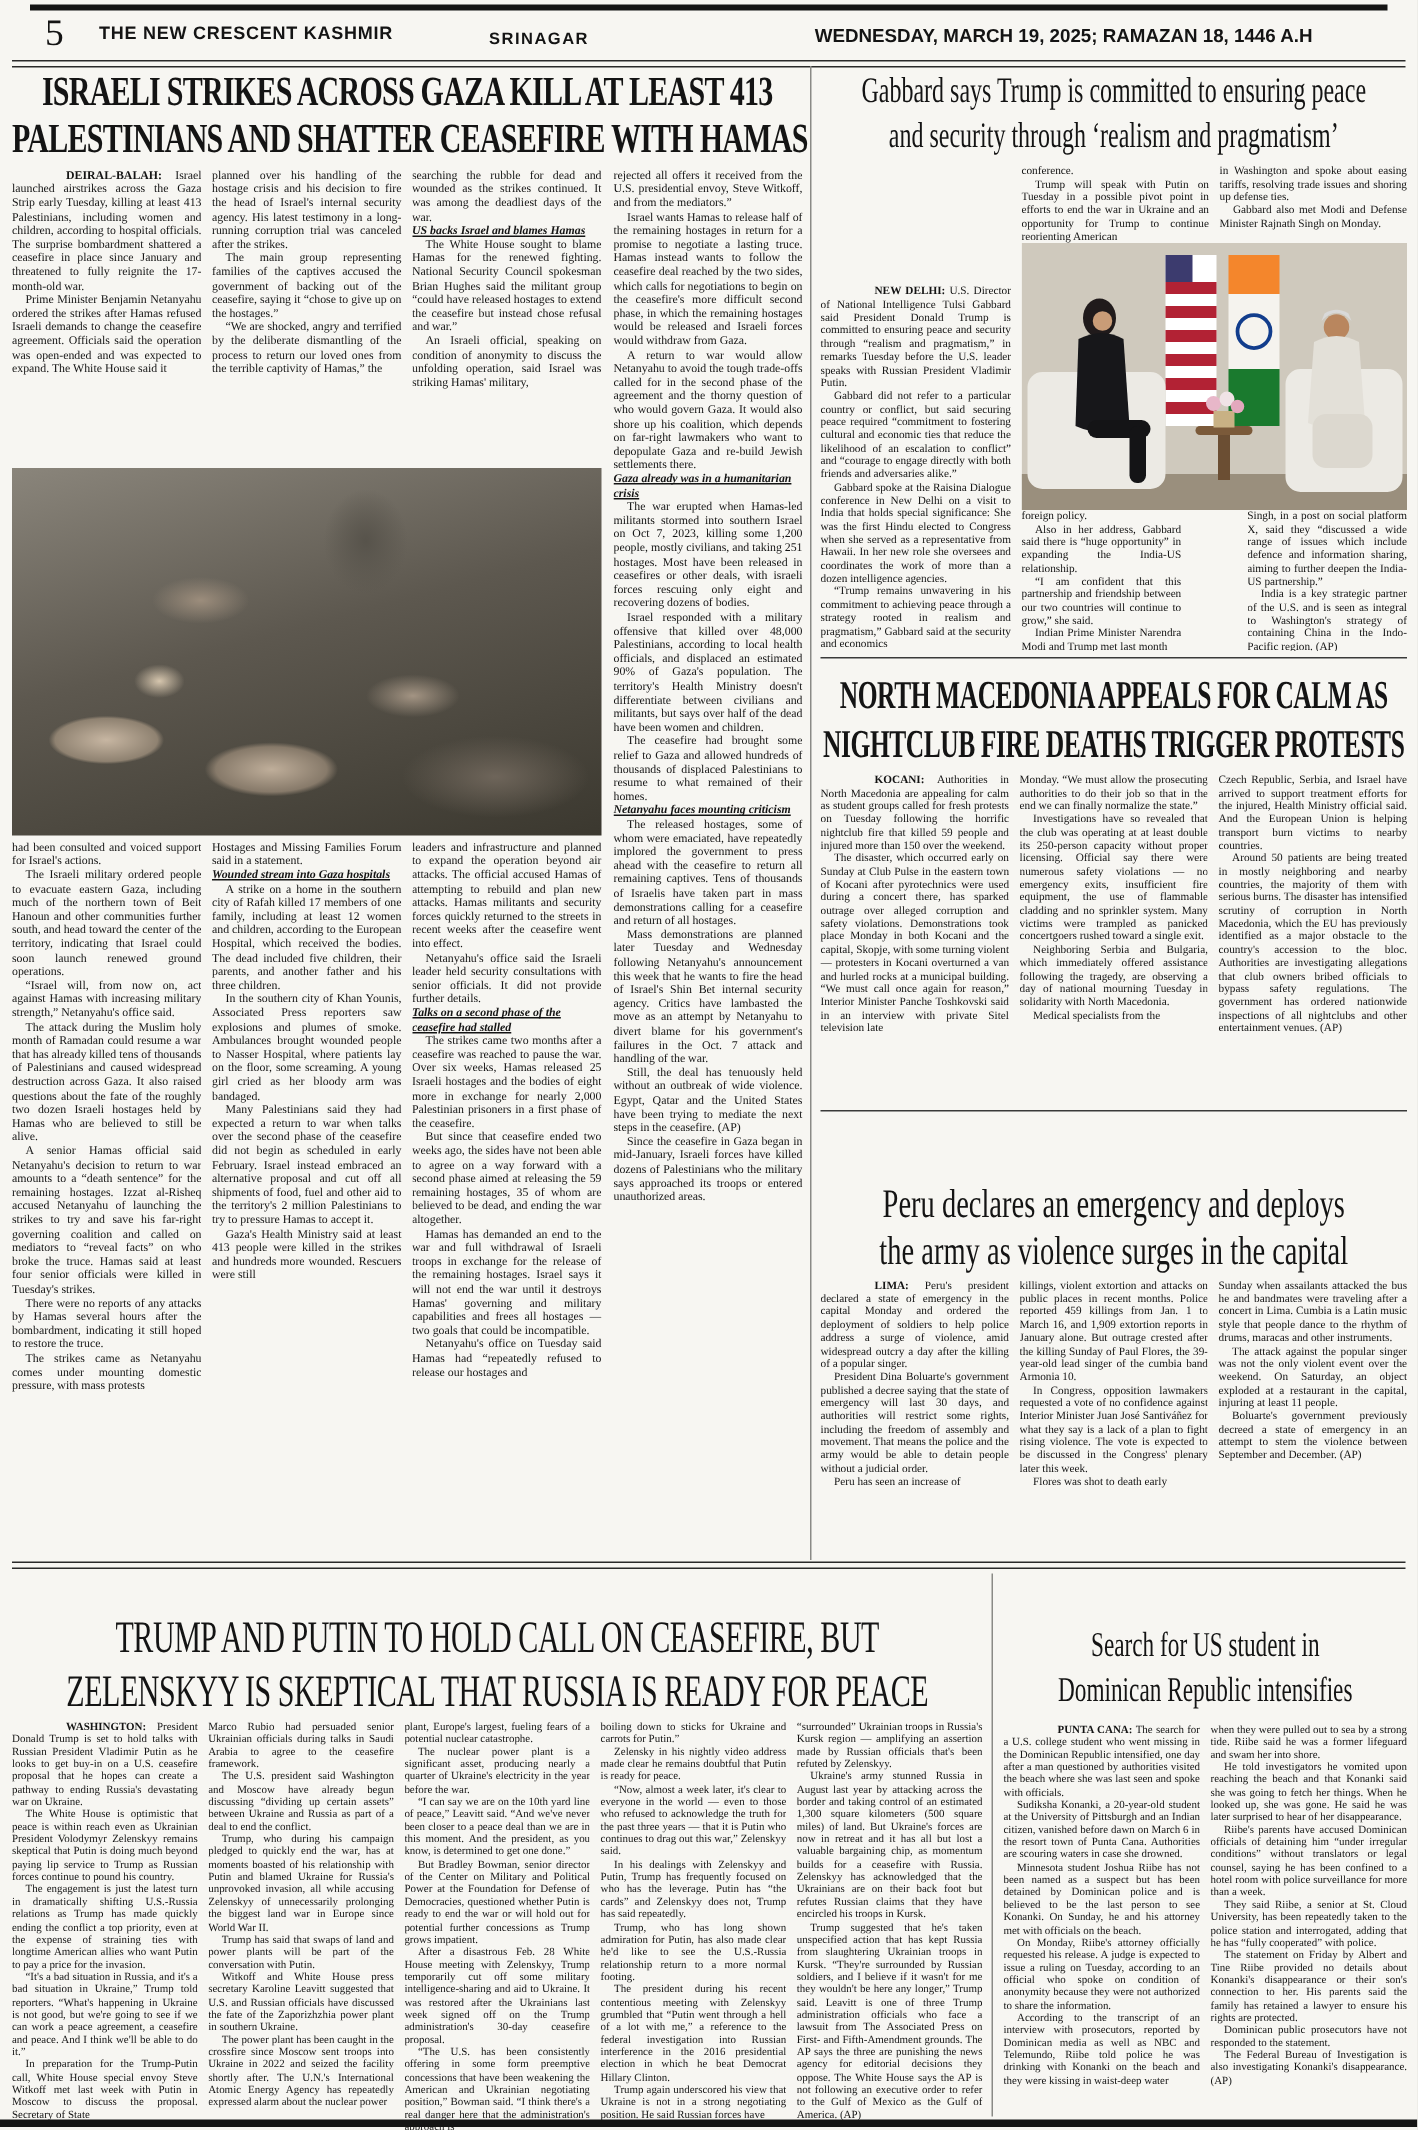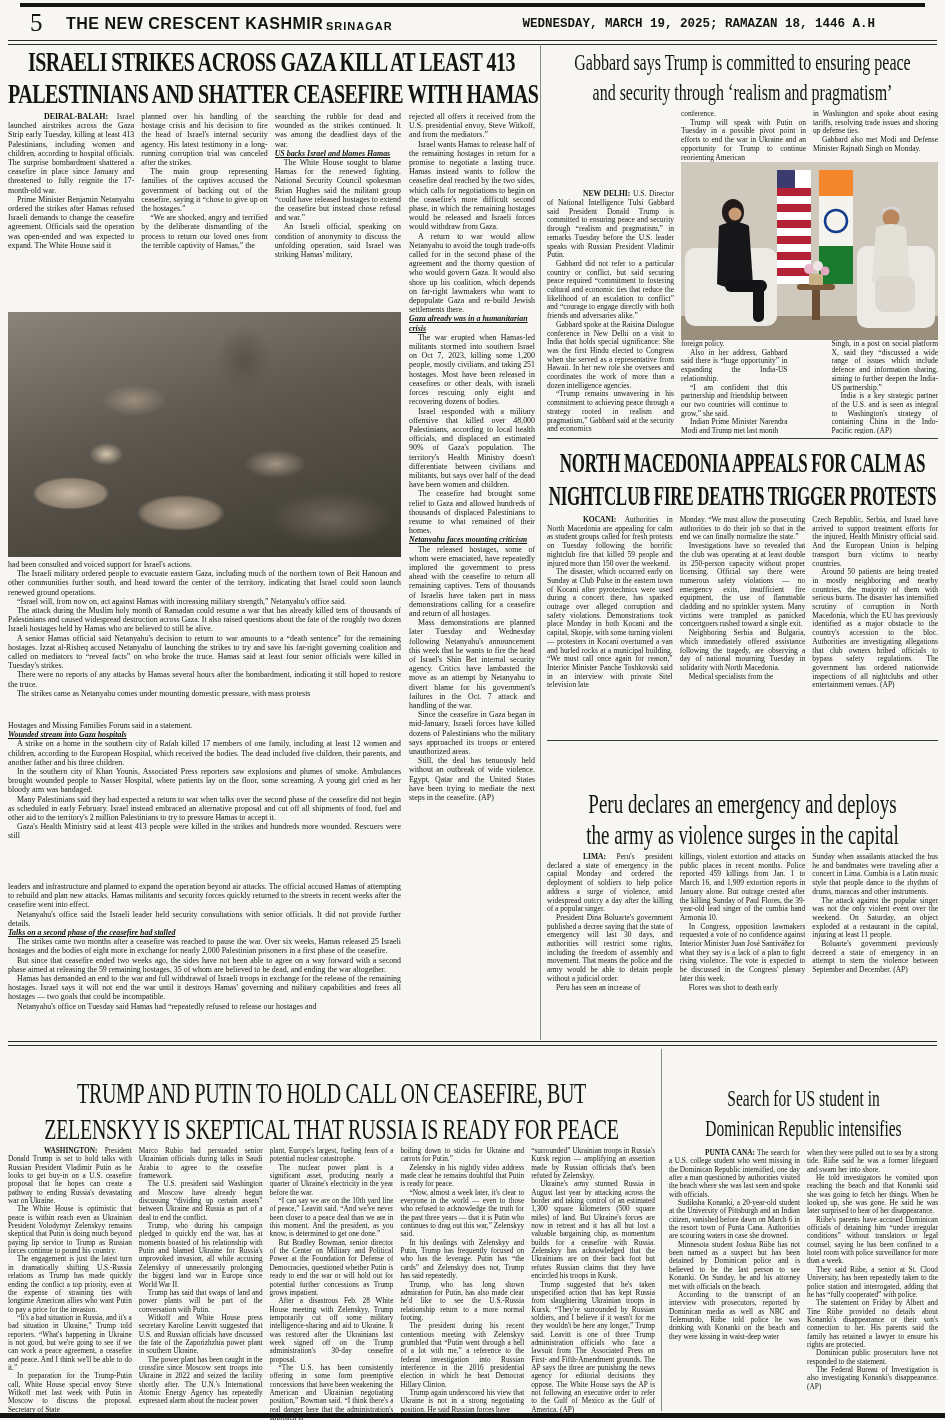--- a/index.html
+++ b/index.html
@@ -3,24 +3,24 @@
 <meta charset="utf-8">
 <style>
   html,body{margin:0;padding:0;background:#e8e6e0;}
   .page{position:relative;width:945px;height:1420px;margin:0 auto;background:#f7f6f2;color:#141414;
         font-family:"Liberation Serif",serif;overflow:hidden;}
   .abs{position:absolute;}
   .bar{background:#151515;}
   
   .pnum{position:absolute;left:30px;top:9px;font-size:25px;font-weight:400;}
   .mast{position:absolute;left:66px;top:15px;font-family:"Liberation Sans",sans-serif;font-weight:700;
-        font-size:16px;letter-spacing:.5px;}
+        font-size:12px;letter-spacing:.5px;}
   .mcity{position:absolute;left:326px;top:20px;font-family:"Liberation Sans",sans-serif;font-weight:600;
         font-size:11px;letter-spacing:1px;}
-  .mdate{position:absolute;right:70px;top:17px;font-family:Liberation Mono, monospace;font-weight:700;
+  .mdate{position:absolute;right:70px;top:17px;font-family:Liberation Sans, sans-serif;font-weight:700;
         font-size:12.5px;}
   .hrule{border-top:1px solid #3a3a3a;height:0;}
   .hrule-double{height:3px;border-top:1.5px solid #2a2a2a;border-bottom:1px solid #2a2a2a;}
   .vrule{background:#8a8a86;}
   
   .hl-box{display:flex;flex-direction:column;justify-content:center;align-items:center;overflow:visible;}
   .hl{transform-origin:center center;text-align:center;width:100%;}
   .hl div{white-space:nowrap;}
   .hl-gaza{font-size:20px;line-height:23px;font-weight:700;letter-spacing:-.5px;transform:scaleY(1.38);}
   .hl-gab{font-size:16px;line-height:20px;font-weight:400;transform:scaleY(1.5);}
@@ -85,21 +85,21 @@
               <p class="para">“We are shocked, angry and terrified by the deliberate dismantling of the process to return our loved ones from the terrible captivity of Hamas,” the</p>
             </div>
             <div class="col">
               <p class="para ni">searching the rubble for dead and wounded as the strikes continued. It was among the deadliest days of the war.</p>
               <p class="sub">US backs Israel and blames Hamas</p>
               <p class="para">The White House sought to blame Hamas for the renewed fighting. National Security Council spokesman Brian Hughes said the militant group “could have released hostages to extend the ceasefire but instead chose refusal and war.”</p>
               <p class="para">An Israeli official, speaking on condition of anonymity to discuss the unfolding operation, said Israel was striking Hamas' military,</p>
             </div>
           </div>
         <div class="photo-gaza"></div>
-        <div class="cols" style="height:476px;flex-direction:column;">
+        <div class="cols" style="height:476px;">
             <div class="col">
               <p class="para ni">had been consulted and voiced support for Israel's actions.</p>
               <p class="para">The Israeli military ordered people to evacuate eastern Gaza, including much of the northern town of Beit Hanoun and other communities further south, and head toward the center of the territory, indicating that Israel could soon launch renewed ground operations.</p>
               <p class="para">“Israel will, from now on, act against Hamas with increasing military strength,” Netanyahu's office said.</p>
               <p class="para">The attack during the Muslim holy month of Ramadan could resume a war that has already killed tens of thousands of Palestinians and caused widespread destruction across Gaza. It also raised questions about the fate of the roughly two dozen Israeli hostages held by Hamas who are believed to still be alive.</p>
               <p class="para">A senior Hamas official said Netanyahu's decision to return to war amounts to a “death sentence” for the remaining hostages. Izzat al-Risheq accused Netanyahu of launching the strikes to try and save his far-right governing coalition and called on mediators to “reveal facts” on who broke the truce. Hamas said at least four senior officials were killed in Tuesday's strikes.</p>
               <p class="para">There were no reports of any attacks by Hamas several hours after the bombardment, indicating it still hoped to restore the truce.</p>
               <p class="para">The strikes came as Netanyahu comes under mounting domestic pressure, with mass protests</p>
             </div>
             <div class="col">
@@ -126,22 +126,22 @@
             <p class="para ni">rejected all offers it received from the U.S. presidential envoy, Steve Witkoff, and from the mediators.”</p>
             <p class="para">Israel wants Hamas to release half of the remaining hostages in return for a promise to negotiate a lasting truce. Hamas instead wants to follow the ceasefire deal reached by the two sides, which calls for negotiations to begin on the ceasefire's more difficult second phase, in which the remaining hostages would be released and Israeli forces would withdraw from Gaza.</p>
             <p class="para">A return to war would allow Netanyahu to avoid the tough trade-offs called for in the second phase of the agreement and the thorny question of who would govern Gaza. It would also shore up his coalition, which depends on far-right lawmakers who want to depopulate Gaza and re-build Jewish settlements there.</p>
             <p class="sub">Gaza already was in a humanitarian crisis</p>
             <p class="para">The war erupted when Hamas-led militants stormed into southern Israel on Oct 7, 2023, killing some 1,200 people, mostly civilians, and taking 251 hostages. Most have been released in ceasefires or other deals, with israeli forces rescuing only eight and recovering dozens of bodies.</p>
             <p class="para">Israel responded with a military offensive that killed over 48,000 Palestinians, according to local health officials, and displaced an estimated 90% of Gaza's population. The territory's Health Ministry doesn't differentiate between civilians and militants, but says over half of the dead have been women and children.</p>
             <p class="para">The ceasefire had brought some relief to Gaza and allowed hundreds of thousands of displaced Palestinians to resume to what remained of their homes.</p>
             <p class="sub">Netanyahu faces mounting criticism</p>
             <p class="para">The released hostages, some of whom were emaciated, have repeatedly implored the government to press ahead with the ceasefire to return all remaining captives. Tens of thousands of Israelis have taken part in mass demonstrations calling for a ceasefire and return of all hostages.</p>
             <p class="para">Mass demonstrations are planned later Tuesday and Wednesday following Netanyahu's announcement this week that he wants to fire the head of Israel's Shin Bet internal security agency. Critics have lambasted the move as an attempt by Netanyahu to divert blame for his government's failures in the Oct. 7 attack and handling of the war.</p>
+            <p class="para">Still, the deal has tenuously held without an outbreak of wide violence. Egypt, Qatar and the United States have been trying to mediate the next steps in the ceasefire. (AP)</p>
             <p class="para">Since the ceasefire in Gaza began in mid-January, Israeli forces have killed dozens of Palestinians who the military says approached its troops or entered unauthorized areas.</p>
-            <p class="para">Still, the deal has tenuously held without an outbreak of wide violence. Egypt, Qatar and the United States have been trying to mediate the next steps in the ceasefire. (AP)</p>
           </div>
         </div>
     </div>
   </section>
 
   <div class="abs vrule" style="left:540px;top:44px;width:1px;height:996px;"></div>
 
   <section class="abs fz-b" style="left:547px;top:44px;width:391px;">
     <div class="hl-box" style="height:66px;">
       <div class="hl hl-gab">
@@ -342,20 +342,21 @@
       <div class="hl hl-stud">
           <div>Search for US student in</div>
           <div>Dominican Republic intensifies</div>
         </div>
     </div>
     <div class="cols" style="height:282px;">
         <div class="col">
           <p class="para ni"><b>PUNTA CANA: </b>The search for a U.S. college student who went missing in the Dominican Republic intensified, one day after a man questioned by authorities visited the beach where she was last seen and spoke with officials.</p>
           <p class="para">Sudiksha Konanki, a 20-year-old student at the University of Pittsburgh and an Indian citizen, vanished before dawn on March 6 in the resort town of Punta Cana. Authorities are scouring waters in case she drowned.</p>
           <p class="para">Minnesota student Joshua Riibe has not been named as a suspect but has been detained by Dominican police and is believed to be the last person to see Konanki. On Sunday, he and his attorney met with officials on the beach.</p>
+          <p class="para">On Monday, Riibe's attorney officially requested his release. A judge is expected to issue a ruling on Tuesday, according to an official who spoke on condition of anonymity because they were not authorized to share the information.</p>
           <p class="para">According to the transcript of an interview with prosecutors, reported by Dominican media as well as NBC and Telemundo, Riibe told police he was drinking with Konanki on the beach and they were kissing in waist-deep water</p>
         </div>
         <div class="col">
           <p class="para ni">when they were pulled out to sea by a strong tide. Riibe said he was a former lifeguard and swam her into shore.</p>
           <p class="para">He told investigators he vomited upon reaching the beach and that Konanki said she was going to fetch her things. When he looked up, she was gone. He said he was later surprised to hear of her disappearance.</p>
           <p class="para">Riibe's parents have accused Dominican officials of detaining him “under irregular conditions” without translators or legal counsel, saying he has been confined to a hotel room with police surveillance for more than a week.</p>
           <p class="para">They said Riibe, a senior at St. Cloud University, has been repeatedly taken to the police station and interrogated, adding that he has “fully cooperated” with police.</p>
           <p class="para">The statement on Friday by Albert and Tine Riibe provided no details about Konanki's disappearance or their son's connection to her. His parents said the family has retained a lawyer to ensure his rights are protected.</p>
           <p class="para">Dominican public prosecutors have not responded to the statement.</p>
           <p class="para">The Federal Bureau of Investigation is also investigating Konanki's disappearance. (AP)</p>

